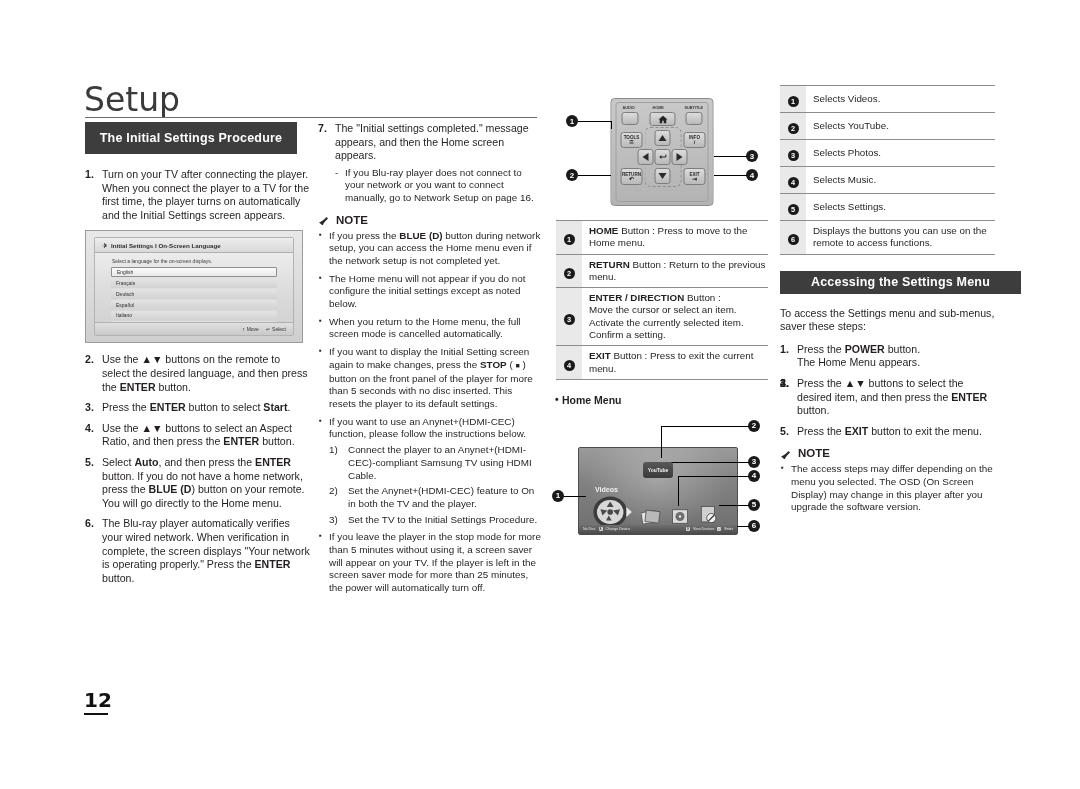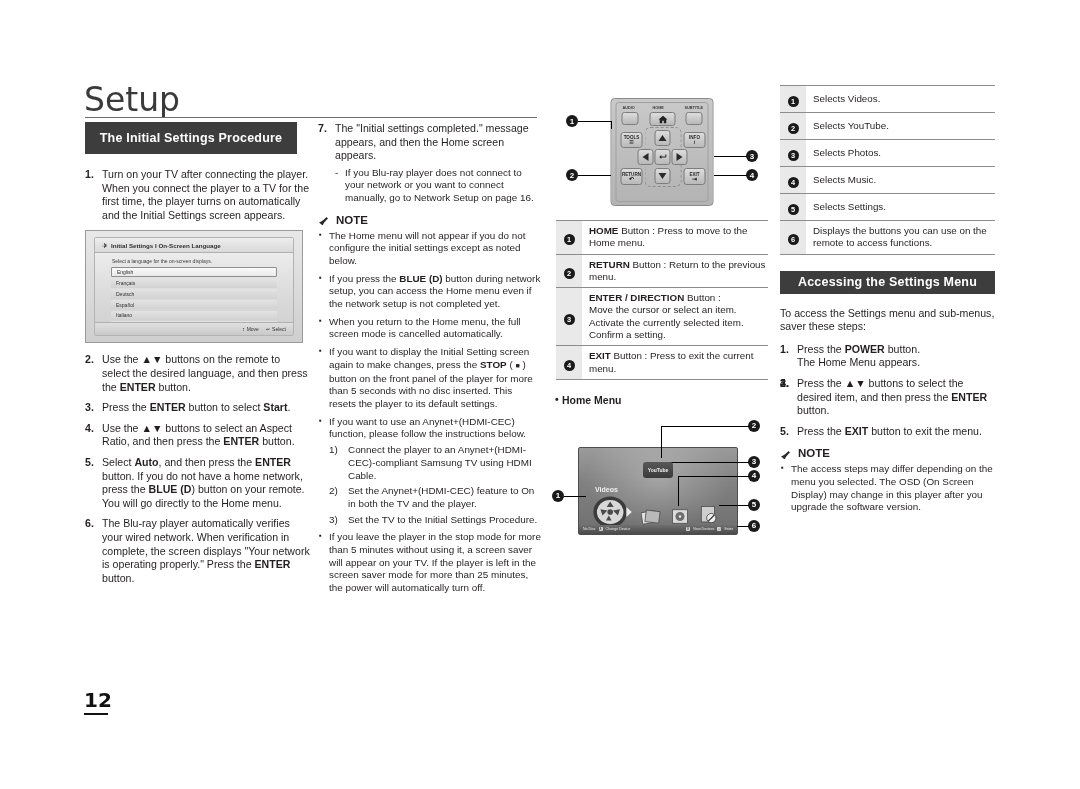--- a/index.html
+++ b/index.html
@@ -322,22 +322,22 @@
     </div>
 
     <div class="note-head">
       <svg class="note-ico" viewBox="0 0 26 20">
         <path fill="#2a2a2a" d="M2 16c3-1 7-3 11-7l4-4 3 3-4 4c-4 4-6 8-7 11l-2-3-5-4z"></path>
       </svg>
       <span>NOTE</span>
     </div>
 
     <ul class="bul">
+      <li>If you press the <span class="b">BLUE (D)</span> button during network setup, you can access the Home menu even if the network setup is not completed yet.</li>
       <li><span>The Home menu will not appear if you do not configure the initial settings except as noted below.</span></li>
-      <li>If you press the <span class="b">BLUE (D)</span> button during network setup, you can access the Home menu even if the network setup is not completed yet.</li>
       <li><span>When you return to the Home menu, the full screen mode is cancelled automatically.</span></li>
       <li>If you want to display the Initial Setting screen again to make changes, press the <span class="b">STOP</span> ( <span style="font-size:7px;">■</span> ) button on the front panel of the player for more than 5 seconds with no disc inserted. This resets the player to its default settings.</li>
       <li>
         <span>If you want to use an Anynet+(HDMI-CEC) function, please follow the instructions below.</span>
         <ol class="sub">
           <li>
             <span class="sn">1)</span>
             <span>Connect the player to an Anynet+(HDMI-CEC)-compliant Samsung TV using HDMI Cable.</span>
           </li>
           <li>
@@ -569,21 +569,21 @@
         <td class="numcell">
           <span class="dotnum">6</span>
         </td>
         <td class="txtcell">Displays the buttons you can use on the remote to access functions.</td>
       </tr>
     </tbody>
       </table>
 
     <div style="height:16px;"></div>
 
-    <div class="sec-head" style="position:relative;width:215px;height:23px;">Accessing the Settings Menu</div>
+    <div class="sec-head" style="position:relative;width:241px;height:23px;">Accessing the Settings Menu</div>
 
     <div style="height:13px;"></div>
 
     <div class="body-txt">To access the Settings menu and sub-menus, saver these steps:</div>
 
     <div style="height:9px;"></div>
 
     <ol class="num">
       <li>
         <span class="n">1.</span>

